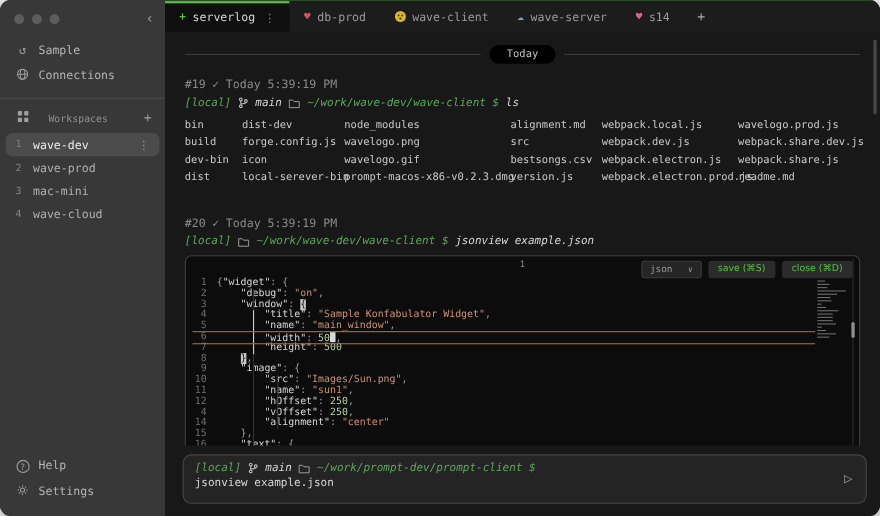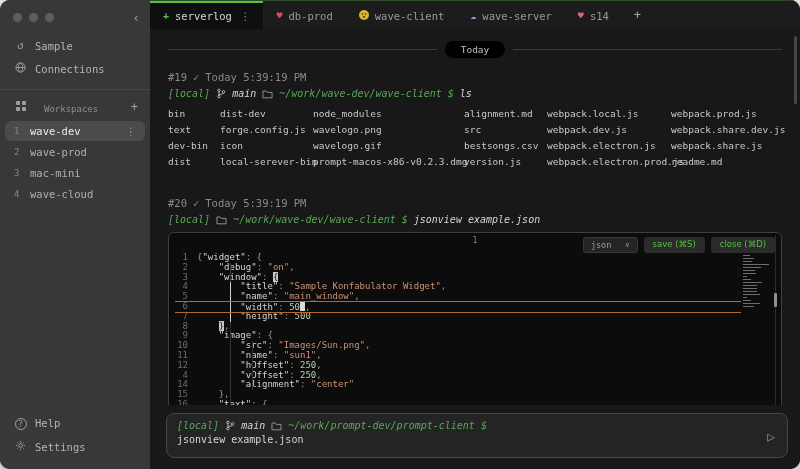--- a/index.html
+++ b/index.html
@@ -220,22 +220,22 @@
           <span class="g">~/work/wave-dev/wave-client</span>
           <span class="g">$</span>
           <span class="wt">ls</span>
         </div>
         <div class="lsgrid" id="ls-grid">
             <span>bin</span>
             <span>dist-dev</span>
             <span>node_modules</span>
             <span>alignment.md</span>
             <span>webpack.local.js</span>
-            <span>webpack.prod.js</span>
-            <span>text</span>
+            <span>wavelogo.prod.js</span>
+            <span>build</span>
             <span>forge.config.js</span>
             <span>wavelogo.png</span>
             <span>src</span>
             <span>webpack.dev.js</span>
             <span>webpack.share.dev.js</span>
             <span>dev-bin</span>
             <span>icon</span>
             <span>wavelogo.gif</span>
             <span>bestsongs.csv</span>
             <span>webpack.electron.js</span>

